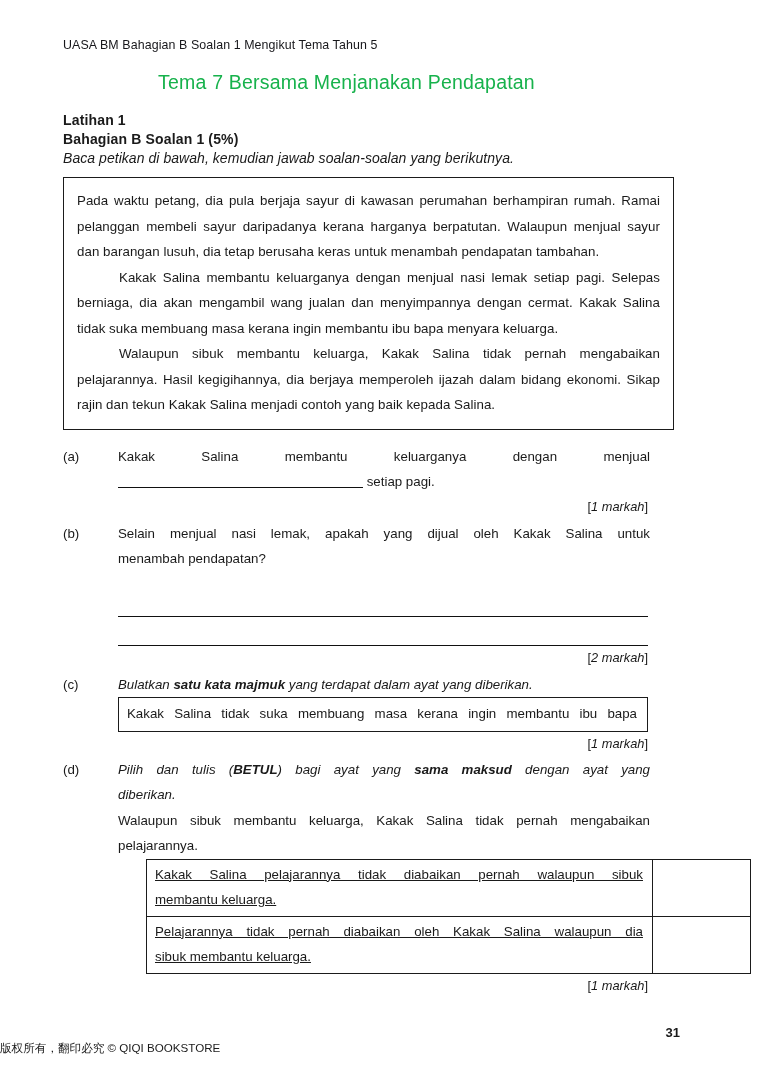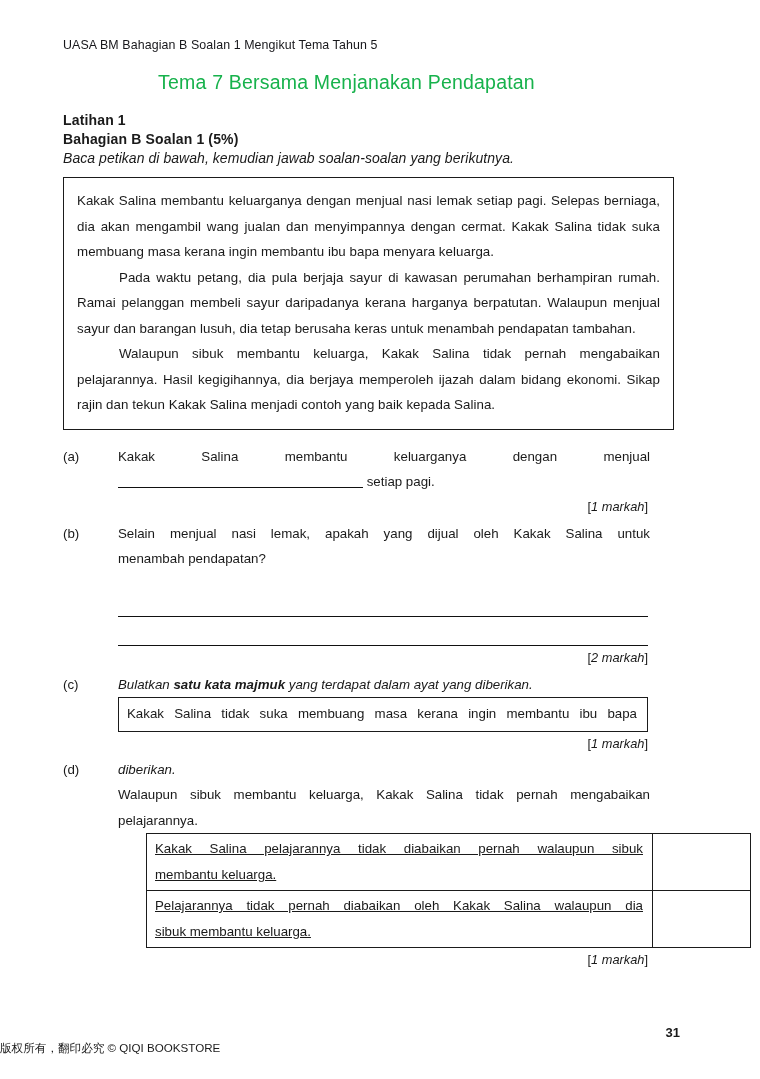--- a/index.html
+++ b/index.html
@@ -202,22 +202,22 @@
 
   <h1 class="main-title">Tema 7 Bersama Menjanakan Pendapatan</h1>
 
   <div class="intro">
     <div class="line">Latihan 1</div>
     <div class="line">Bahagian B Soalan 1 (5%)</div>
     <div class="line ital">Baca petikan di bawah, kemudian jawab soalan-soalan yang berikutnya.</div>
   </div>
 
   <div class="passage">
+    <p>Pada waktu petang, dia pula berjaja sayur di kawasan perumahan berhampiran rumah. Ramai pelanggan membeli sayur daripadanya kerana harganya berpatutan. Walaupun menjual sayur dan barangan lusuh, dia tetap berusaha keras untuk menambah pendapatan tambahan.</p>
     <p>Kakak Salina membantu keluarganya dengan menjual nasi lemak setiap pagi. Selepas berniaga, dia akan mengambil wang jualan dan menyimpannya dengan cermat. Kakak Salina tidak suka membuang masa kerana ingin membantu ibu bapa menyara keluarga.</p>
-    <p>Pada waktu petang, dia pula berjaja sayur di kawasan perumahan berhampiran rumah. Ramai pelanggan membeli sayur daripadanya kerana harganya berpatutan. Walaupun menjual sayur dan barangan lusuh, dia tetap berusaha keras untuk menambah pendapatan tambahan.</p>
     <p>Walaupun sibuk membantu keluarga, Kakak Salina tidak pernah mengabaikan pelajarannya. Hasil kegigihannya, dia berjaya memperoleh ijazah dalam bidang ekonomi. Sikap rajin dan tekun Kakak Salina menjadi contoh yang baik kepada Salina.</p>
   </div>
 
   <div class="q">
     <div class="q-label">(a)</div>
     <div class="q-body">
       <div class="force-just">Kakak Salina membantu keluarganya dengan menjual</div>
       <div><span class="blank-inline"></span><span> setiap pagi.</span></div>
     </div>
   </div>
@@ -241,20 +241,21 @@
     <div class="q-body ital"><span>Bulatkan </span><span class="bold">satu kata majmuk</span><span> yang terdapat dalam ayat yang diberikan.</span></div>
   </div>
   <div class="sent-box">
     <span class="jline force-just">Kakak Salina tidak suka membuang masa kerana ingin membantu ibu bapa</span>
   </div>
   <div class="marks"><span>[</span><span class="m-ital">1 markah</span><span>]</span></div>
 
   <div class="q" style="margin-top:3px;">
     <div class="q-label">(d)</div>
     <div class="q-body ital">
+      <div class="force-just"><span>Pilih dan tulis (</span><span class="bold">BETUL</span><span>) bagi ayat yang </span><span class="bold">sama maksud</span><span> dengan ayat yang</span></div>
       <div>diberikan.</div>
     </div>
   </div>
   <div class="q-sub">
     <div class="force-just">Walaupun sibuk membantu keluarga, Kakak Salina tidak pernah mengabaikan</div>
     <div>pelajarannya.</div>
   </div>
 
   <table class="opt-table">
     <tbody>

